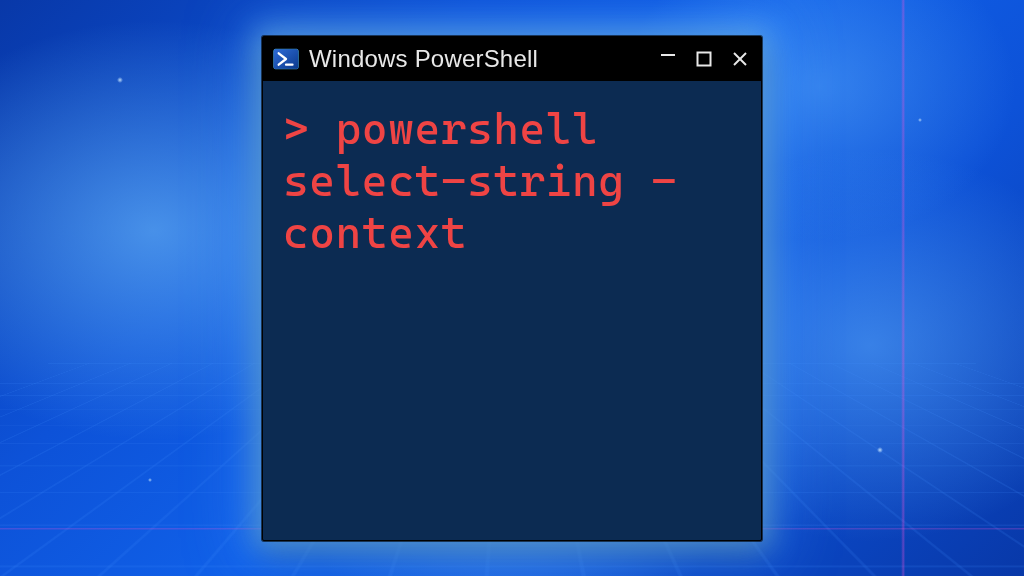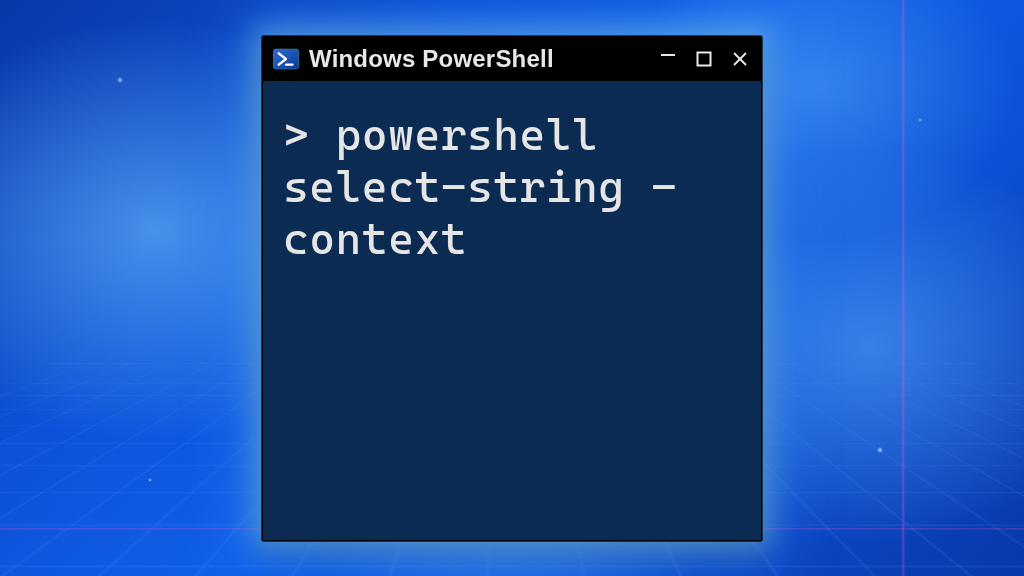--- a/index.html
+++ b/index.html
@@ -79,21 +79,21 @@
     
     .ps-icon {
       width: 26px;
       height: 26px;
       flex-shrink: 0;
     }
     
     .title {
       color: #e8e8e8;
       font-size: 24px;
-      font-weight: 700;
+      font-weight: 400;
       flex: 1;
       white-space: nowrap;
       letter-spacing: 0.2px;
     }
     
     .window-controls {
       display: flex;
       align-items: center;
       gap: 14px;
       color: #e8e8e8;
@@ -106,22 +106,22 @@
       align-items: center;
       justify-content: center;
       width: 22px;
       height: 22px;
     }
     .ctrl-min { font-size: 26px; position: relative; top: -4px; }
     .ctrl-max svg, .ctrl-close svg { display:block; }
     
     .terminal-body {
       flex: 1;
-      padding: 28px 20px;
-      color: #e5e5e5;
+      padding: 22px 20px;
+      color: #ef4444;
       font-family: "Cascadia Mono", "Consolas", "Courier New", monospace;
       font-size: 44px;
       line-height: 1.18;
       letter-spacing: 0.5px;
       white-space: pre-wrap;
       word-break: break-word;
       overflow: hidden;
     }
     .prompt-symbol { display: inline; }
     .cmd-text { display: inline; }

